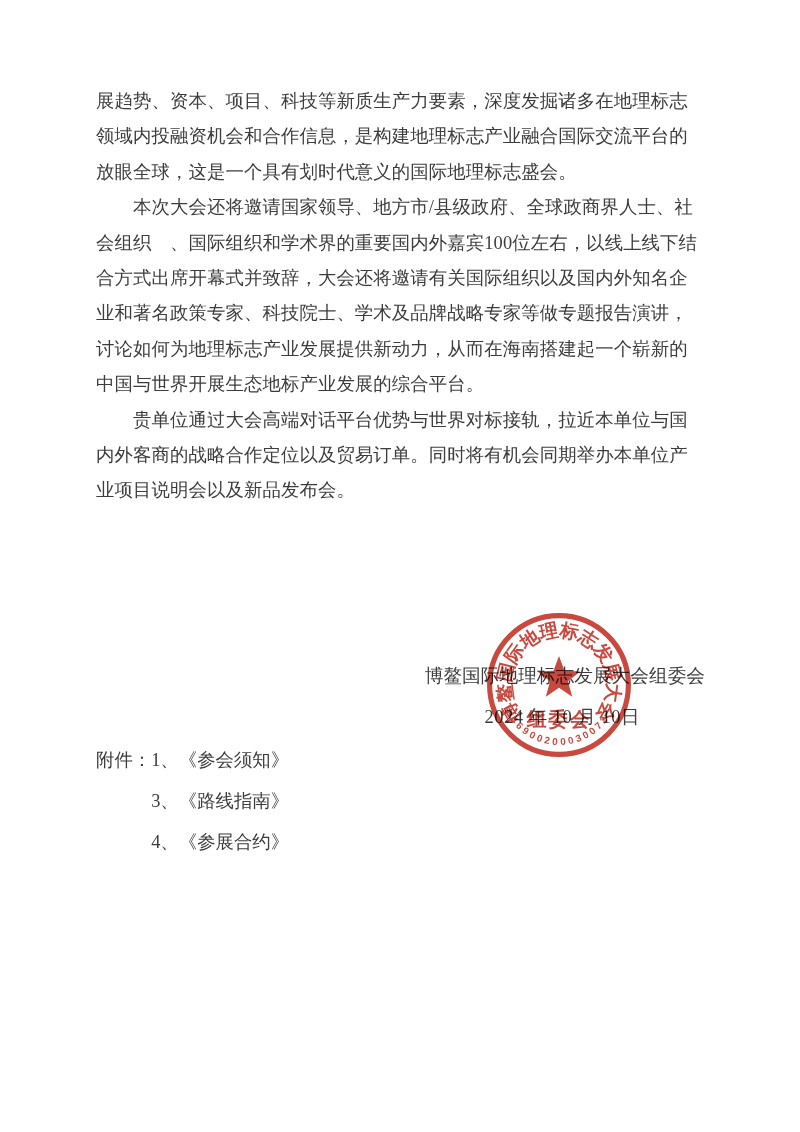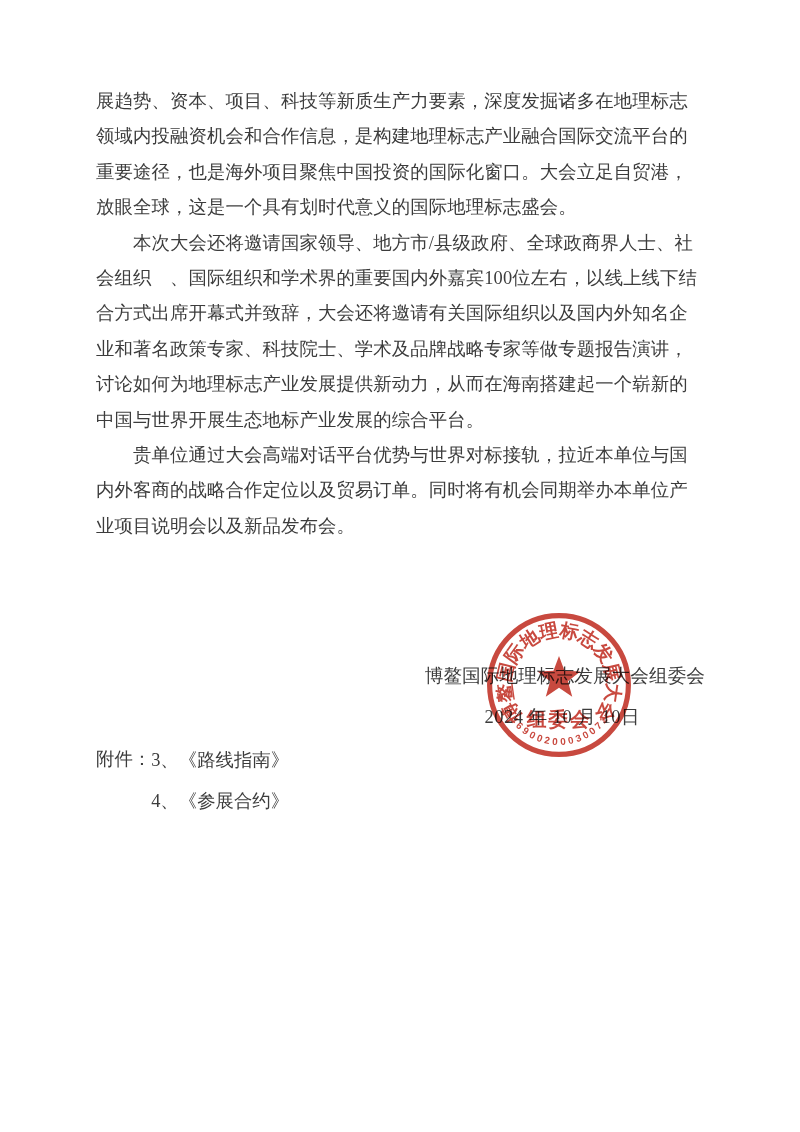--- a/index.html
+++ b/index.html
@@ -55,21 +55,20 @@
   .attachments {
     position: absolute;
     left: 96px;
     top: 740px;
     display: flex;
     font-size: 18.4px;
   }
   .att-label {
     line-height: 41px;
     white-space: nowrap;
-    font-family: Liberation Mono, monospace;
   }
   .att-items .list-item {
     line-height: 41px;
     white-space: nowrap;
   }
   .seal {
     position: absolute;
     left: 484px;
     top: 610px;
     width: 150px;
@@ -111,21 +110,20 @@
 </style>
 </head>
 <body style="background: rgb(255, 255, 255);">
 
 <div class="page">
 
   <div class="letter-body">
       <div class="paragraph">
         <div class="text-line">展趋势、资本、项目、科技等新质生产力要素，深度发掘诸多在地理标志</div>
         <div class="text-line">领域内投融资机会和合作信息，是构建地理标志产业融合国际交流平台的</div>
-        <div class="text-line">重要途径，也是海外项目聚焦中国投资的国际化窗口。大会立足自贸港，</div>
         <div class="text-line">放眼全球，这是一个具有划时代意义的国际地理标志盛会。</div>
       </div>
       <div class="paragraph">
         <div class="text-line">　　本次大会还将邀请国家领导、地方市/县级政府、全球政商界人士、社</div>
         <div class="text-line">会组织　、国际组织和学术界的重要国内外嘉宾100位左右，以线上线下结</div>
         <div class="text-line">合方式出席开幕式并致辞，大会还将邀请有关国际组织以及国内外知名企</div>
         <div class="text-line">业和著名政策专家、科技院士、学术及品牌战略专家等做专题报告演讲，</div>
         <div class="text-line">讨论如何为地理标志产业发展提供新动力，从而在海南搭建起一个崭新的</div>
         <div class="text-line">中国与世界开展生态地标产业发展的综合平台。</div>
       </div>
@@ -136,20 +134,21 @@
       </div>
     </div>
 
   <div class="sig-org">博鳌国际地理标志发展大会组委会</div>
 
   <div class="sig-date">2024 年 10 月 10日</div>
 
   <div class="attachments">
     <div class="att-label">附件：</div>
     <div class="att-items">
+        <div class="list-item">1、《参会须知》</div>
         <div class="list-item">3、《路线指南》</div>
         <div class="list-item">4、《参展合约》</div>
       </div>
   </div>
 
   <svg class="seal" viewBox="0 0 160 160" xmlns="http://www.w3.org/2000/svg">
     <circle class="seal-ring" cx="80" cy="80" r="74"></circle>
     <polygon class="seal-star" points="80,49 85.9,64.9 102.8,65.6 89.5,76.1 94.1,92.4 80,83 65.9,92.4 70.5,76.1 57.2,65.6 74.1,64.9"></polygon>
     <text class="seal-center-text" x="80" y="124">组委会</text>
     <g class="seal-arc">

